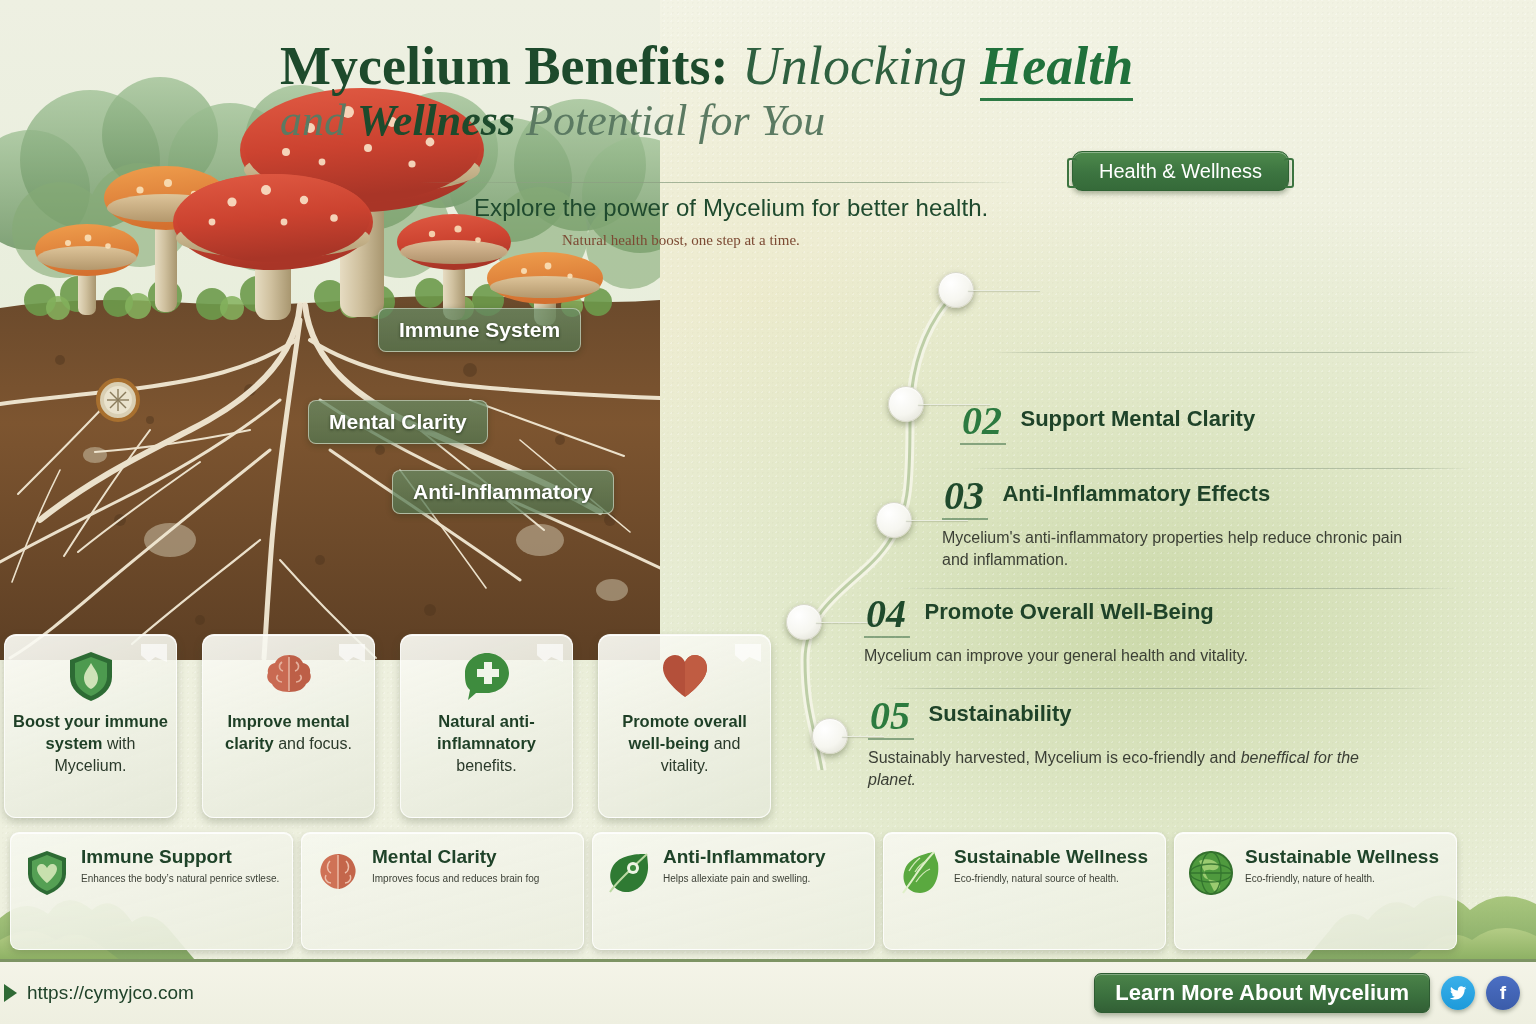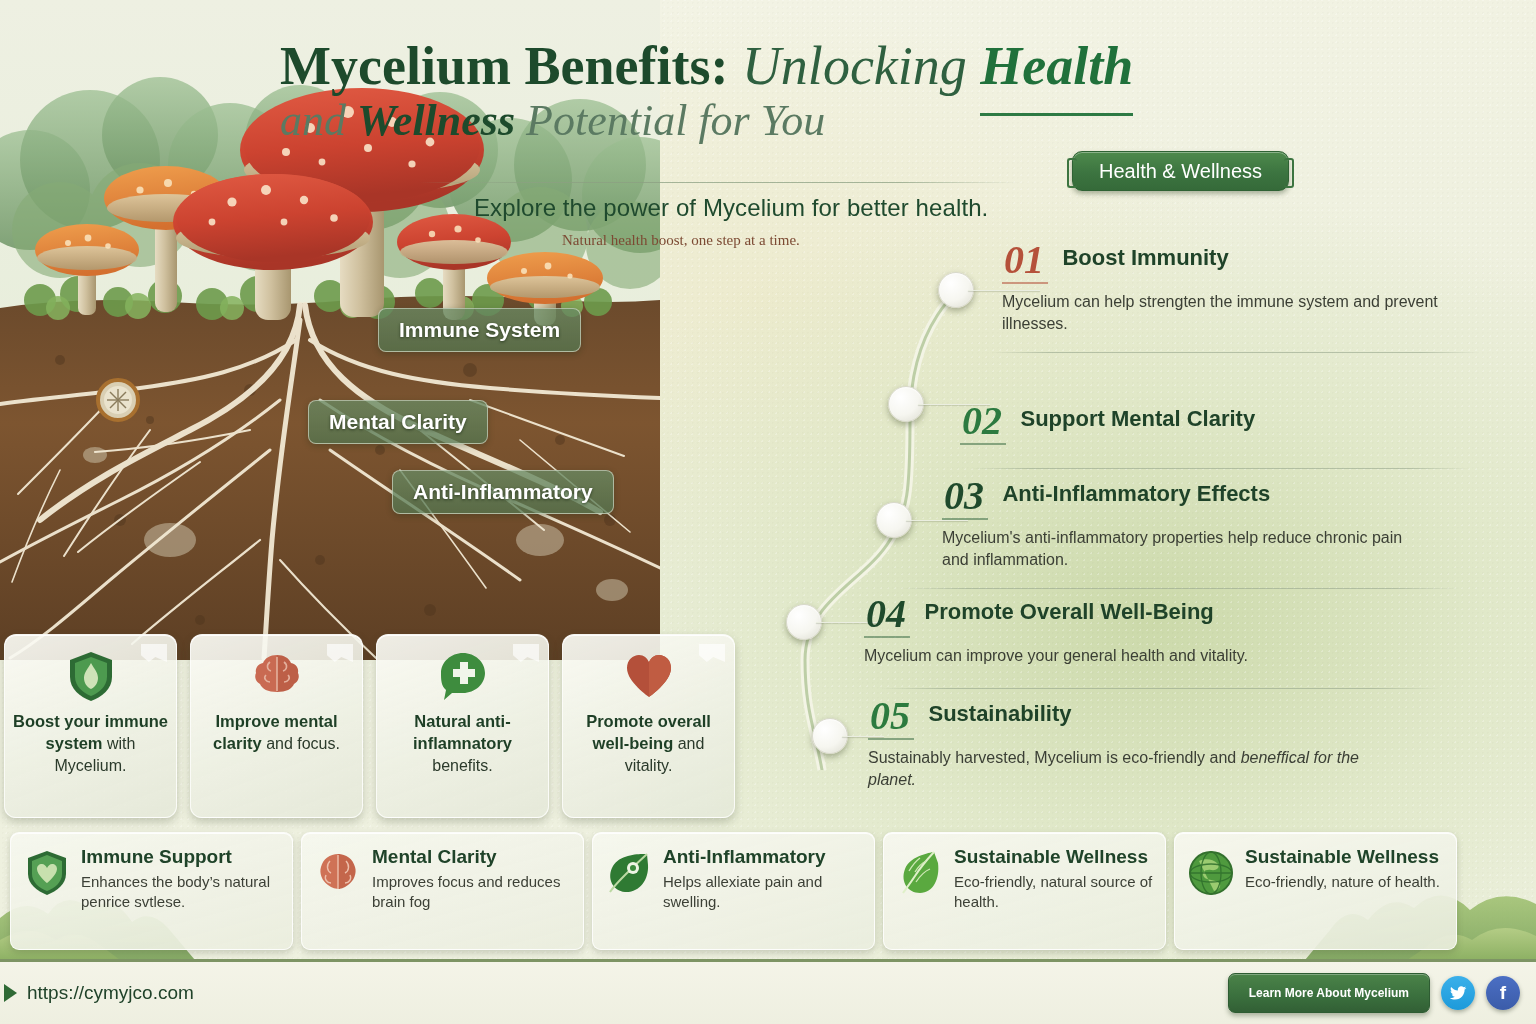--- a/index.html
+++ b/index.html
@@ -31,21 +31,21 @@
   .illus{position:absolute;left:0;top:0;width:660px;height:660px;overflow:hidden;}
 
   
   .title{position:absolute;left:280px;top:36px;width:880px;
     font-family:"Liberation Serif", serif;line-height:1.12;color:#1d4a2c;}
   .title .l1{font-size:54px;}
   .title .l2{font-size:44px;}
   .t-bold{font-weight:bold;}
   .t-it{font-style:italic;color:#2f6040;}
   .t-u{font-style:italic;font-weight:bold;color:#20713b;
-    border-bottom:3px solid #2d7a44;padding-bottom:17px;}
+    border-bottom:3px solid #2d7a44;padding-bottom:2px;}
   .t-it2{font-style:italic;color:#5b7a62;}
   .hr-title{position:absolute;left:420px;top:182px;width:600px;height:1px;
     background:linear-gradient(90deg,rgba(140,160,130,0) 0%,rgba(140,160,130,.75) 20%,rgba(140,160,130,.75) 80%,rgba(140,160,130,0) 100%);}
 
   .subtitle{position:absolute;left:474px;top:194px;font-size:24px;color:#1f4a2e;
     font-weight:500;letter-spacing:.1px;}
   .tagline{position:absolute;left:562px;top:232px;font-size:15px;color:#7c4a33;
     font-family:"Liberation Serif", serif;}
 
   
@@ -82,21 +82,21 @@
 
   
   .ilabel{position:absolute;display:flex;align-items:center;justify-content:center;
     color:#fff;font-size:21px;font-weight:bold;height:42px;padding:0 20px;
     background:linear-gradient(180deg,rgba(104,137,98,.78) 0%,rgba(82,118,80,.74) 100%);
     border:1px solid rgba(235,240,225,.55);border-radius:8px;
     text-shadow:0 1px 3px rgba(20,35,15,.7);
     box-shadow:0 2px 6px rgba(30,45,20,.3);}
 
   
-  .fcards{position:absolute;left:4px;top:634px;display:flex;gap:13px;}
+  .fcards{position:absolute;left:4px;top:634px;display:flex;gap:25px;}
   .fcard{width:171px;height:168px;border-radius:12px;
     background:linear-gradient(160deg,rgba(250,250,244,.93) 0%,rgba(238,240,228,.88) 55%,rgba(228,232,216,.86) 100%);
     border:1px solid rgba(255,255,255,.75);
     box-shadow:0 4px 9px rgba(60,70,45,.25), inset 0 1px 0 rgba(255,255,255,.9);
     display:flex;flex-direction:column;align-items:center;padding-top:14px;
     position:relative;overflow:hidden;}
   .fcard .fold{position:absolute;right:9px;top:9px;width:26px;height:18px;
     background:rgba(255,255,255,.65);
     clip-path:polygon(0 0,100% 0,100% 100%,55% 72%,30% 100%,0 62%);}
   .fcard .ftxt{margin-top:8px;text-align:center;font-size:16px;line-height:1.32;
@@ -106,33 +106,33 @@
 
   
   .bcards{position:absolute;left:10px;top:832px;display:flex;gap:8px;}
   .bcard{width:283px;height:118px;border-radius:9px;
     background:linear-gradient(165deg,rgba(246,247,238,.95) 0%,rgba(234,237,222,.9) 100%);
     border:1px solid rgba(255,255,255,.8);
     box-shadow:0 3px 7px rgba(60,70,45,.22), inset 0 1px 0 rgba(255,255,255,.9);
     display:flex;align-items:flex-start;padding:14px 10px 0 12px;box-sizing:border-box;}
   .bcard .bico{width:48px;height:48px;flex:0 0 48px;margin-right:10px;margin-top:2px;}
   .bcard .btitle{font-size:19px;font-weight:bold;color:#1f4329;line-height:1.1;}
-  .bcard .bdesc{font-size:15px;color:#3c4036;line-height:1.35;margin-top:4px;}
+  .bcard .bdesc{font-size:10px;color:#3c4036;line-height:1.35;margin-top:4px;}
 
   
   .footer{position:absolute;left:0;bottom:0;width:1536px;height:62px;
     background:linear-gradient(180deg,#f4f4e8 0%,#eeefe0 100%);
     border-top:3px solid #7d9464;display:flex;align-items:center;}
   .f-arrow{margin-left:4px;width:0;height:0;border-left:13px solid #2f6a35;
     border-top:9px solid transparent;border-bottom:9px solid transparent;}
   .f-url{margin-left:10px;font-size:19px;color:#20432a;}
   .f-right{margin-left:auto;display:flex;align-items:center;gap:11px;margin-right:16px;}
   .f-btn{height:38px;padding:0 20px;display:flex;align-items:center;
     background:linear-gradient(180deg,#4b8349 0%,#3a6f3d 60%,#325f35 100%);
-    color:#fff;font-size:12px;font-weight:bold;border-radius:7px;
+    color:#fff;font-size:22px;font-weight:bold;border-radius:7px;
     box-shadow:0 3px 5px rgba(40,60,30,.35), inset 0 1px 0 rgba(255,255,255,.3);
     border:1px solid #2e5c32;}
   .soc{width:34px;height:34px;border-radius:50%;display:flex;align-items:center;
     justify-content:center;color:#fff;font-weight:bold;font-size:19px;
     box-shadow:0 2px 4px rgba(30,40,20,.35);}
   .soc.tw{background:linear-gradient(180deg,#3bb0ea 0%,#1d9ada 100%);}
   .soc.fb{background:linear-gradient(180deg,#4b6fc4 0%,#3b5ca9 100%);}
 </style>
 </head>
 <body>
@@ -411,25 +411,20 @@
   <div class="node" style="left:876px;top:502px;"></div>
   <div class="node" style="left:786px;top:604px;"></div>
   <div class="node" style="left:812px;top:718px;"></div>
 
   <div class="lead" style="left:968px;top:290px;width:72px;"></div>
   <div class="lead" style="left:918px;top:404px;width:72px;"></div>
   <div class="lead" style="left:906px;top:520px;width:62px;"></div>
   <div class="lead" style="left:816px;top:622px;width:64px;"></div>
   <div class="lead" style="left:842px;top:736px;width:42px;"></div>
 
-  <div class="step" style="left:1002px;top:240px;">
-    <span class="num" style="color:#b5513a;border-bottom-color:rgba(181,81,58,.55);">01</span>
-    <span class="stitle">Boost Immunity</span>
-    <div class="sdesc">Mycelium can help strengten the immune system and prevent illnesses.</div>
-  </div>
   <div class="step-div" style="left:990px;top:352px;width:490px;"></div>
 
   <div class="step" style="left:960px;top:358px;margin-top:43px;">
     <span class="num" style="color:#2c7a3f;">02</span>
     <span class="stitle">Support Mental Clarity</span>
   </div>
   <div class="step-div" style="left:970px;top:468px;width:500px;"></div>
 
   <div class="step" style="left:942px;top:476px;">
     <span class="num" style="color:#1f4a2c;">03</span>

